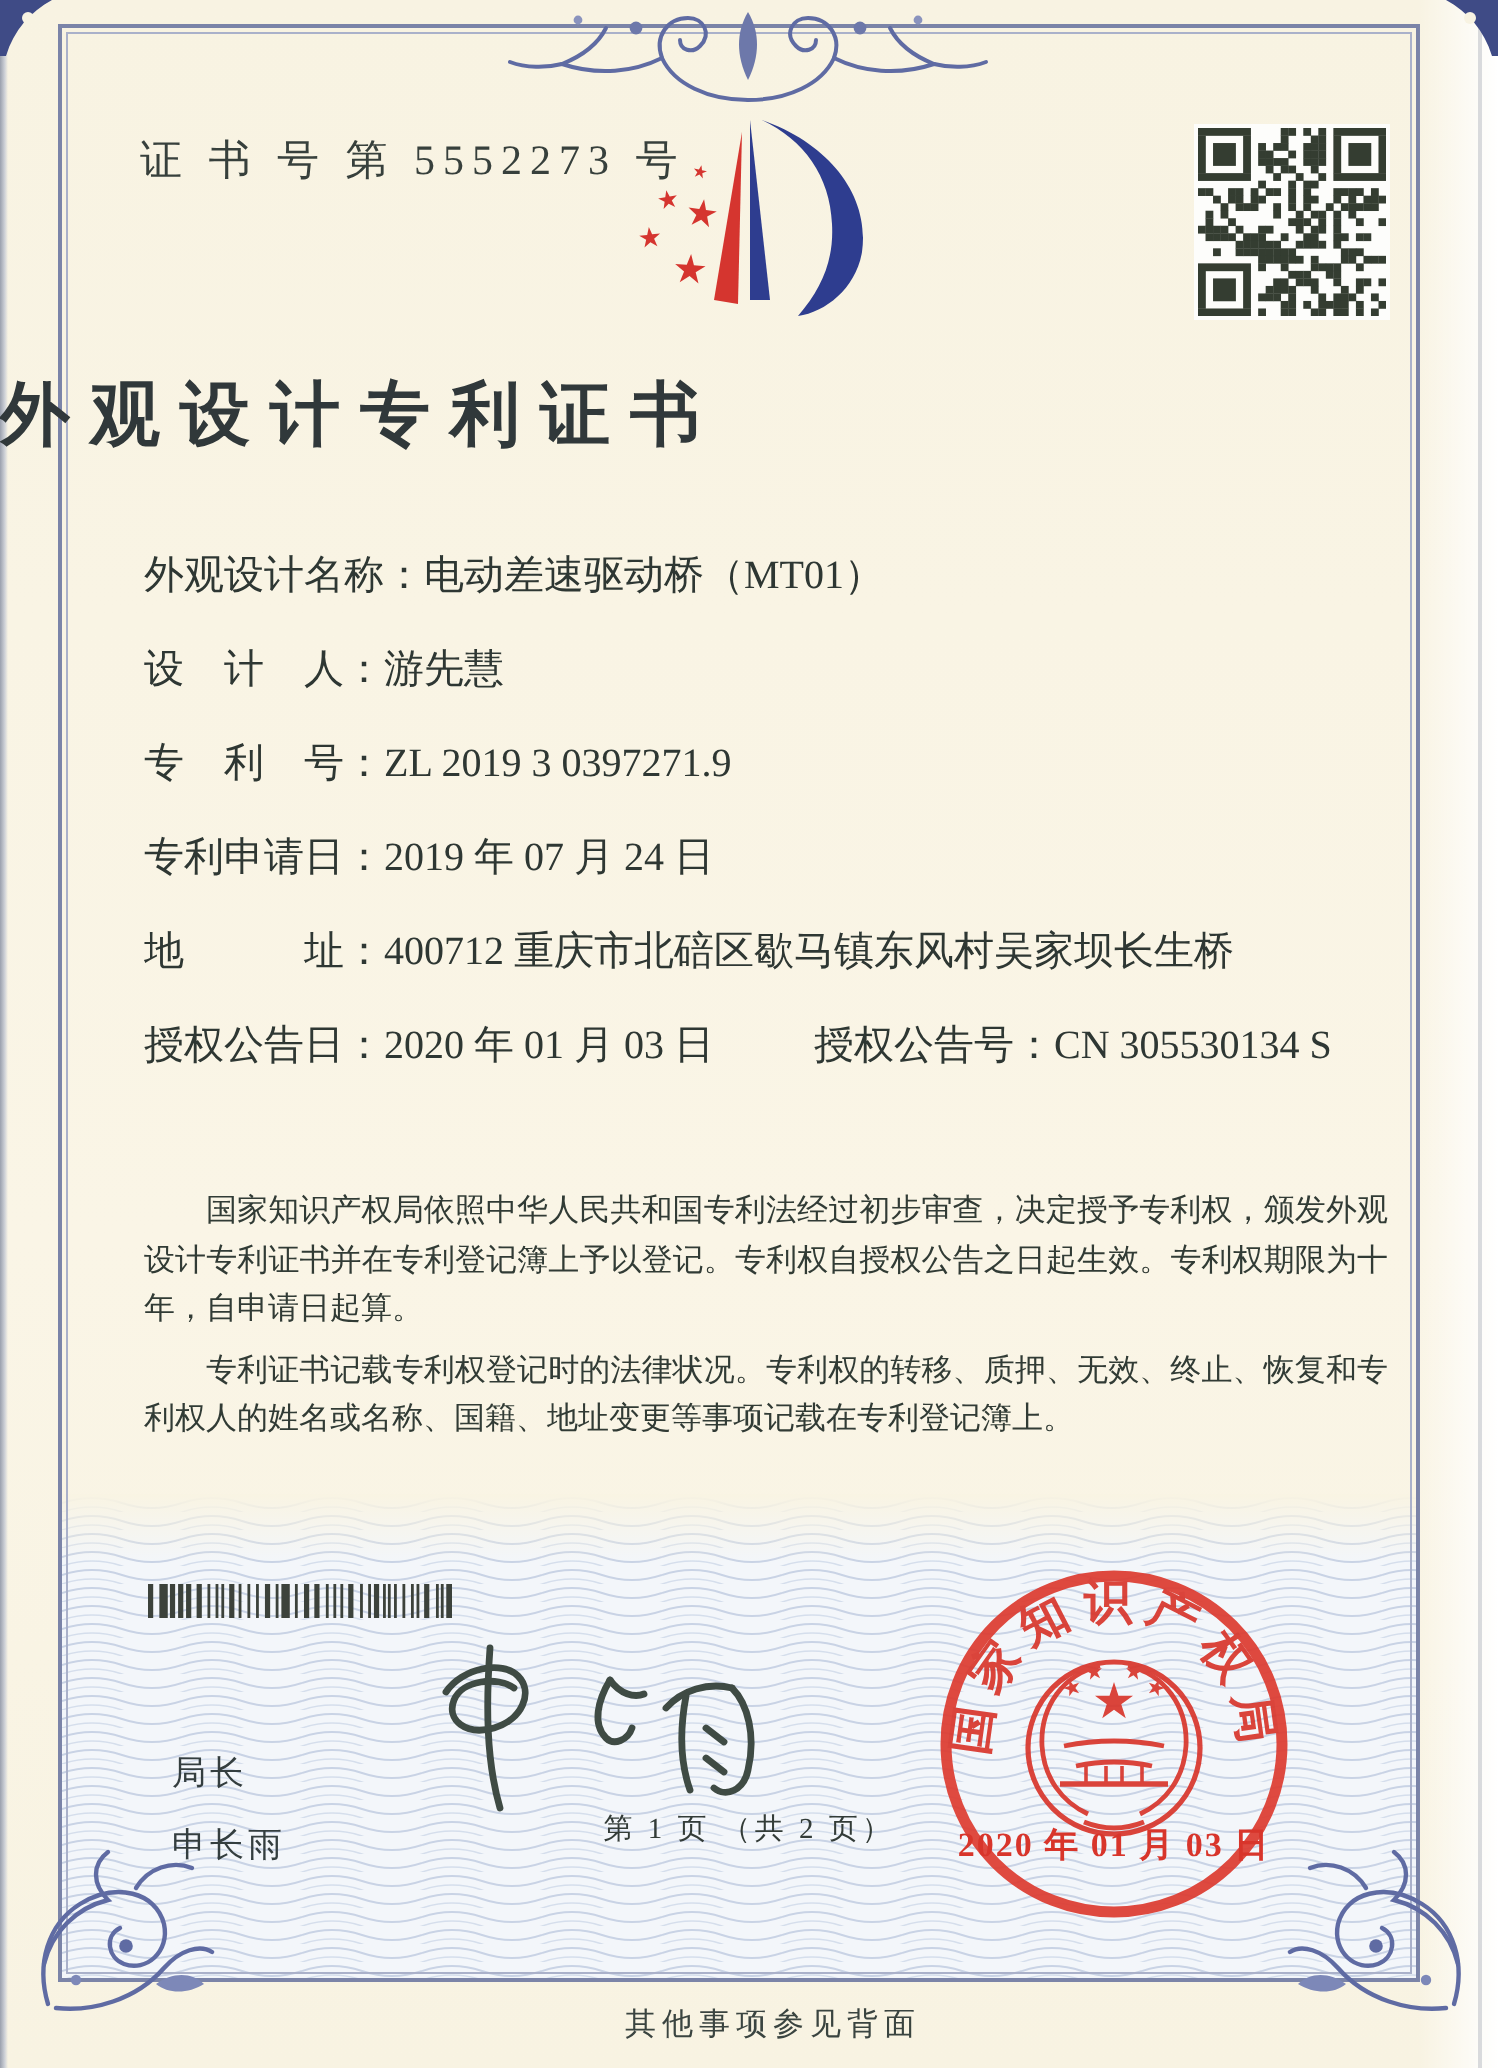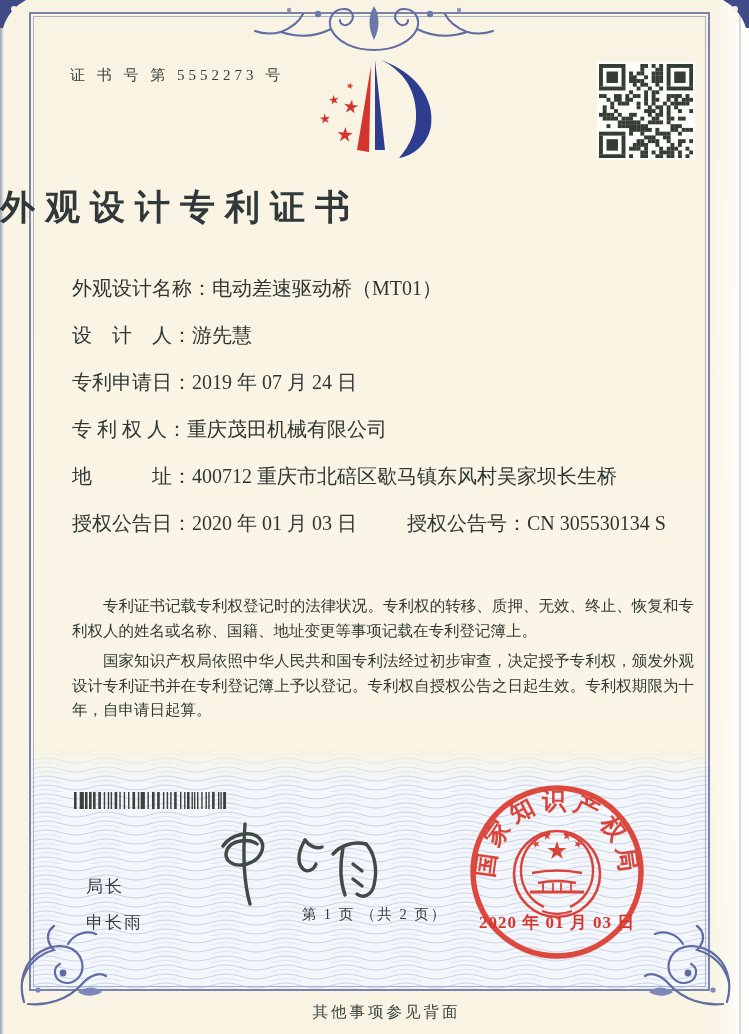--- a/index.html
+++ b/index.html
@@ -15,21 +15,21 @@
     background:linear-gradient(270deg,#ffffff 0%,rgba(255,255,255,.65) 35%,transparent);}
   .scan-right-line{position:absolute;right:8px;top:0;width:2px;height:100%;background:rgba(150,155,168,.35);}
   
   .frame-outer{position:absolute;left:29px;top:12px;width:681px;height:979px;
     border:2px solid #7b84a8;box-sizing:border-box;}
   .frame-inner{position:absolute;left:2px;top:2px;right:2px;bottom:2px;border:1px solid #aab1ca;}
   
   .band{position:absolute;left:31px;top:747px;width:677px;height:242px;}
   .band-fade{position:absolute;left:0;top:0;width:100%;height:34px;
     background:linear-gradient(180deg,#f9f4e3 0%,rgba(249,244,227,0) 100%);}
-  .cert-no{position:absolute;left:70px;top:66px;font-size:15px;letter-spacing:4px;color:#37403c;}
+  .cert-no{position:absolute;left:70px;top:66px;font-size:21px;letter-spacing:4px;color:#37403c;}
   .logo{position:absolute;left:303px;top:46px;}
   .qr{position:absolute;left:597px;top:62px;background:#fdfdfb;padding:2px;}
   .title{position:absolute;left:0;top:184px;width:100%;text-align:left;
     font-size:35px;font-weight:700;letter-spacing:10px;color:#30383a;}
   .fields{position:absolute;left:72px;top:277px;width:630px;display:flex;flex-direction:column;gap:25px;
     font-size:20px;line-height:22px;color:#2e3733;white-space:nowrap;}
   .field-row{height:22px;}
   .grant-pair{margin-left:50px;margin-top:13px;}
   .paras{position:absolute;left:72px;top:594px;width:622px;font-size:15.5px;line-height:24.5px;
     text-align:justify;color:#313b35;}
@@ -376,36 +376,36 @@
   <div class="title">外观设计专利证书</div>
 
   <div class="fields">
     <div class="field-row">
       <span>外观设计名称：</span><span>电动差速驱动桥（MT01）</span>
     </div>
     <div class="field-row">
       <span>设　计　人：</span><span>游先慧</span>
     </div>
     <div class="field-row">
+      <span>专　利　号：</span><span>ZL 2019 3 0397271.9</span>
+    </div>
+    <div class="field-row">
       <span>专利申请日：</span><span>2019 年 07 月 24 日</span>
     </div>
     <div class="field-row">
-      <span>专 利 权 人：</span><span>重庆茂田机械有限公司</span>
-    </div>
-    <div class="field-row">
       <span>地　　　址：</span><span>400712 重庆市北碚区歇马镇东风村吴家坝长生桥</span>
     </div>
     <div class="field-row">
       <span>授权公告日：</span><span>2020 年 01 月 03 日</span><span class="grant-pair"><span>授权公告号：</span><span>CN 305530134 S</span></span>
     </div>
   </div>
 
   <div class="paras">
+    <p>国家知识产权局依照中华人民共和国专利法经过初步审查，决定授予专利权，颁发外观设计专利证书并在专利登记簿上予以登记。专利权自授权公告之日起生效。专利权期限为十年，自申请日起算。</p>
     <p>专利证书记载专利权登记时的法律状况。专利权的转移、质押、无效、终止、恢复和专利权人的姓名或名称、国籍、地址变更等事项记载在专利登记簿上。</p>
-    <p>国家知识产权局依照中华人民共和国专利法经过初步审查，决定授予专利权，颁发外观设计专利证书并在专利登记簿上予以登记。专利权自授权公告之日起生效。专利权期限为十年，自申请日起算。</p>
   </div>
 
   <svg class="barcode" id="barcode-svg" width="154" height="17">
     <g id="barcode-bars" fill="#3c423b">
         <rect x="0.00" y="0" width="2.60" height="17"></rect>
         <rect x="5.68" y="0" width="4.20" height="17"></rect>
         <rect x="10.96" y="0" width="2.60" height="17"></rect>
         <rect x="15.05" y="0" width="2.60" height="17"></rect>
         <rect x="19.03" y="0" width="2.60" height="17"></rect>
         <rect x="24.31" y="0" width="2.60" height="17"></rect>

